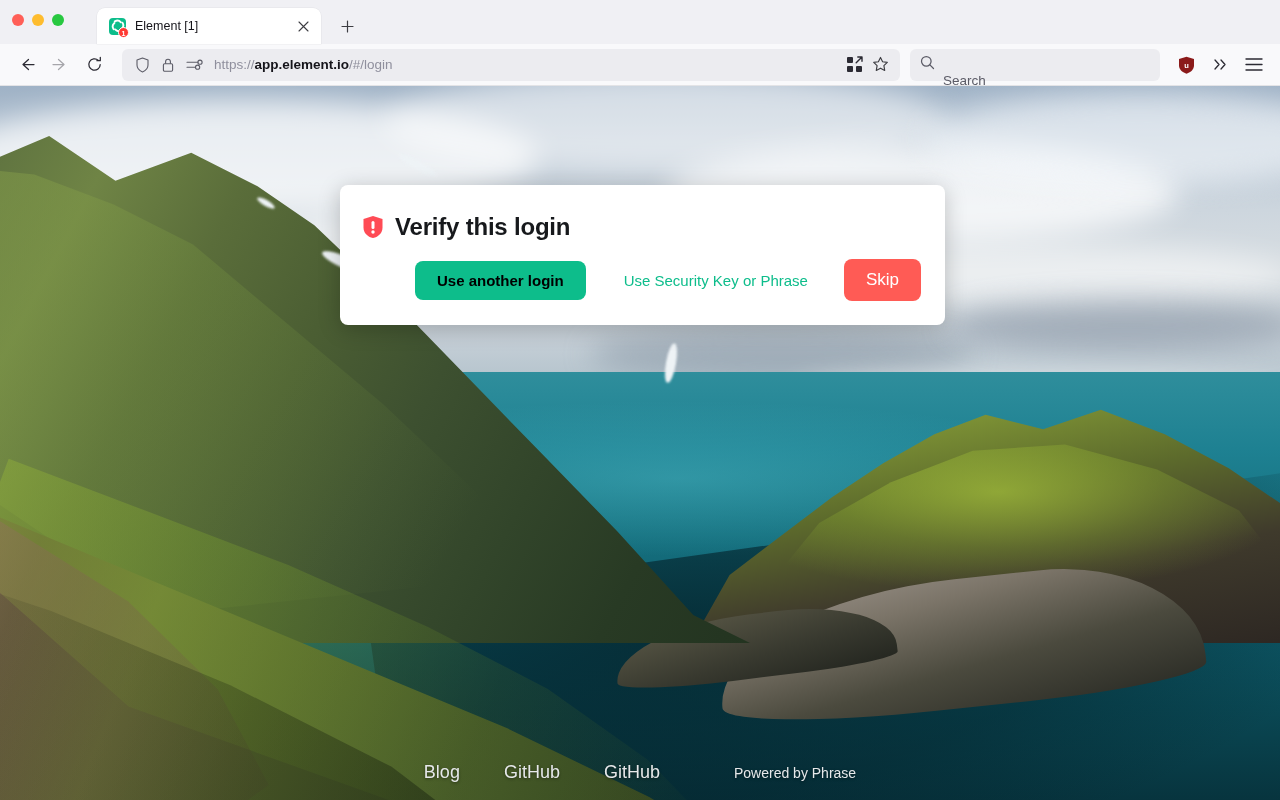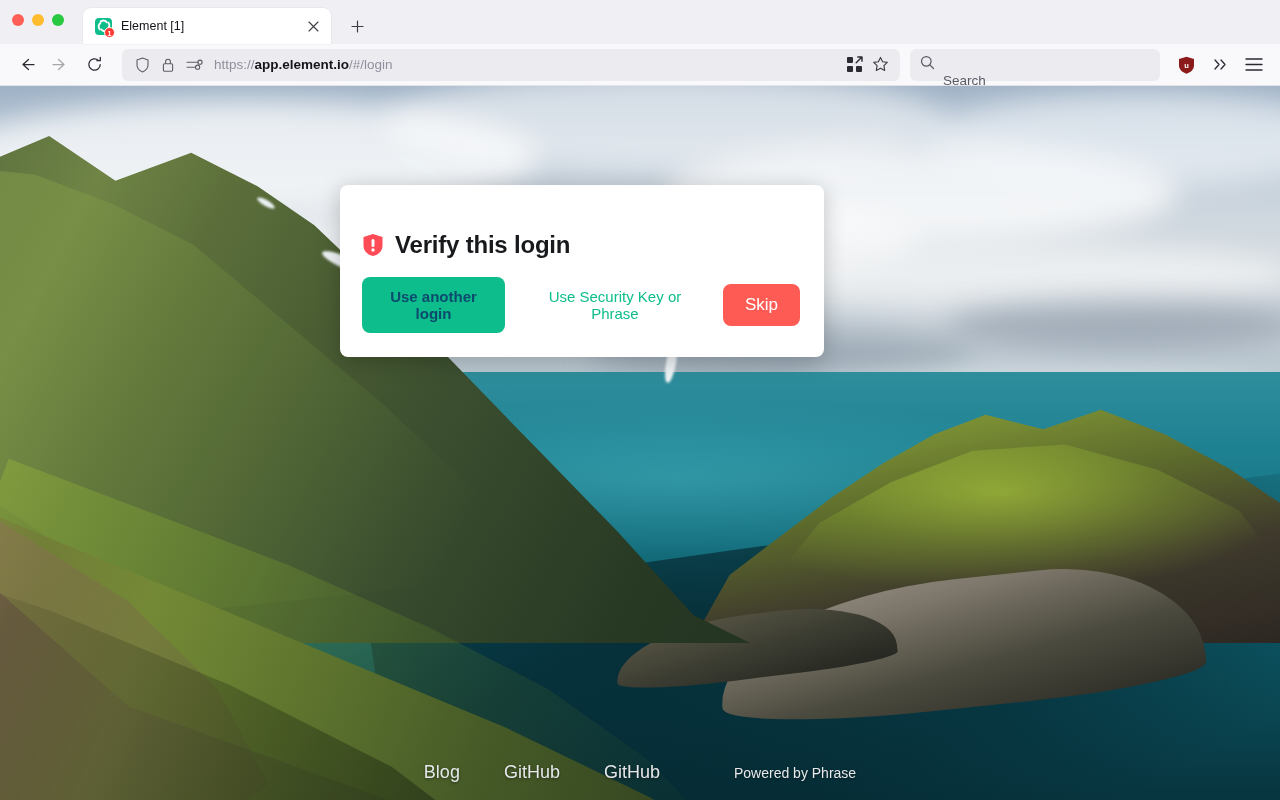--- a/index.html
+++ b/index.html
@@ -16,21 +16,21 @@
     height:44px; background:#f0f0f4; display:flex; align-items:flex-end;
     padding:0 8px 0 12px; position:relative; flex:0 0 44px;
   }
   .traffic { display:flex; align-items:center; gap:8px; height:44px; padding-bottom:4px; }
   .light { width:12px; height:12px; border-radius:50%; }
   .light.red { background:#ff5f57; }
   .light.yellow { background:#febc2e; }
   .light.green { background:#28c840; }
 
   .tab {
-    margin-left:19px; width:248px; height:36px; background:#ffffff;
+    margin-left:33px; width:224px; height:36px; background:#ffffff;
     border-radius:8px 8px 0 0; display:flex; align-items:center;
     padding:0 8px 0 12px; gap:9px; position:relative;
     box-shadow:0 0 0 0.5px rgba(0,0,0,.06);
   }
   .favicon {
     width:17px; height:17px; border-radius:4px; background:#0dbd8b;
     position:relative; flex:0 0 17px; overflow:visible;
   }
   .favicon svg { position:absolute; left:1.5px; top:1.5px; }
   .favicon .badge {
@@ -194,38 +194,38 @@
     clip-path:polygon(0% 0%, 24% 16%, 44% 36%, 58% 58%, 66% 82%, 50% 100%, 0% 100%);
   }
   .ridge-shadow {
     position:absolute; left:-10%; top:60%; width:70%; height:52%;
     background:linear-gradient(112deg, rgba(10,16,8,0) 0%, rgba(10,16,8,.3) 52%, rgba(10,16,8,.58) 100%);
     clip-path:polygon(0% 10%, 20% 26%, 40% 46%, 58% 68%, 70% 90%, 74% 100%, 0% 100%);
   }
 
   
   .dialog {
-    position:absolute; left:340px; top:99px; width:484px;
+    position:absolute; left:340px; top:99px; width:605px;
     background:#ffffff; border-radius:8px;
     box-shadow:0 4px 22px rgba(0,0,0,.22);
-    padding:46px 24px 24px 22px;
+    padding:28px 24px 24px 22px;
   }
   .dlg-title {
     display:flex; align-items:center; gap:11px;
     font-size:24px; font-weight:bold; color:#17191c; letter-spacing:-.2px;
     margin-bottom:18px;
   }
   .shield-icon { flex:0 0 22px; width:22px; height:24px; display:block; }
   .dlg-body {
     font-size:15px; line-height:1.42; color:#2e2f32; max-width:548px;
     margin-bottom:26px;
   }
   .dlg-actions { display:flex; align-items:center; justify-content:flex-end; gap:0; }
   .btn-primary {
-    background:#0dbd8b; color:#0c4a6e; border:none; border-radius:8px;
+    background:#0dbd8b; color:#000000; border:none; border-radius:8px;
     font-size:15px; font-weight:bold; padding:11px 22px; cursor:pointer;
     font-family:"Liberation Sans", sans-serif;
   }
   .btn-link {
     background:none; border:none; color:#0dbd8b; font-size:15px;
     padding:11px 18px; margin-left:20px; cursor:pointer;
     font-family:"Liberation Sans", sans-serif;
   }
   .btn-danger {
     background:#ff5b55; color:#fff; border:none; border-radius:8px;

